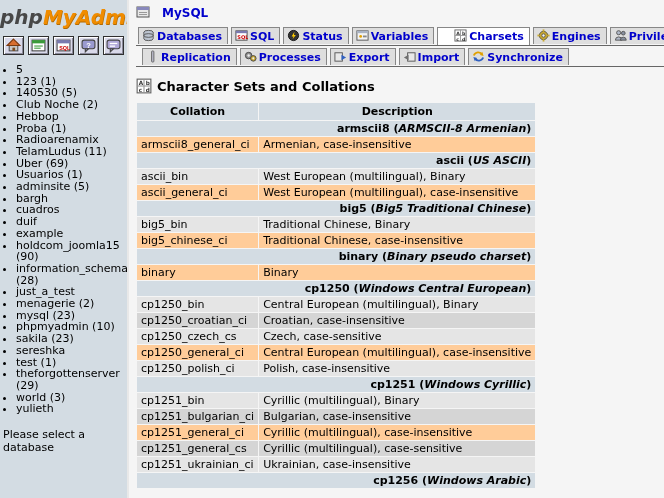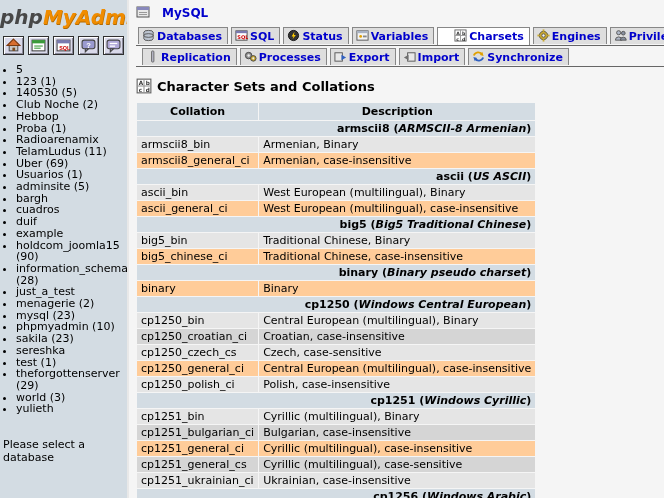--- a/index.html
+++ b/index.html
@@ -20,21 +20,21 @@
   .logo-php { color:#474747; }
   .logo-myadmin { color:#f08c00; text-shadow:0.5px 0.5px 0 #b36a00; }
   .nav-toolbar { display:flex; gap:4px; justify-content:center; margin:7px 0 9px; }
   .tool-btn {
     width:21px; height:19px; background:#d9d9ea; border:1px solid #2f2f2f;
     box-shadow:inset 1px 1px 0 #ffffff, inset -1px -1px 0 #8a8a9a;
     display:flex; align-items:center; justify-content:center; cursor:pointer; padding:0;
   }
   .db-list { margin:2px 0 0; padding:0 2px 0 16px; list-style:disc; line-height:11.7px; }
   .db-list li { cursor:pointer; }
-  .select-note { margin:23px 0 0 3px; }
+  .select-note { margin:13px 0 0 3px; }
 
   
   .main { flex:1; box-sizing:border-box; padding:4px 0 0 7px; height:498px; overflow:hidden; }
   .server-title { display:flex; align-items:center; gap:12px; margin:1px 0 7px; font-weight:bold; font-size:12px; }
   .server-title a { color:#0000cc; text-decoration:none; cursor:pointer; }
 
   .tab-bar { border-bottom:1px solid #666; padding-left:2px; white-space:nowrap; height:18px; }
   .tab-bar.second { margin-top:2px; padding-left:6px; }
   .tab {
     display:inline-block; vertical-align:bottom; box-sizing:border-box;
@@ -225,24 +225,20 @@
       <thead>
         <tr>
           <th>Collation</th>
           <th>Description</th>
         </tr>
       </thead>
       <tbody id="table-body">
           <tr class="group">
             <td colspan="2"><span class="charset-name">armscii8</span> (<span class="charset-desc">ARMSCII-8 Armenian</span>)</td>
           </tr>
-          <tr class="odd">
-            <td>armscii8_bin</td>
-            <td>Armenian, Binary</td>
-          </tr>
           <tr class="marked">
             <td>armscii8_general_ci</td>
             <td>Armenian, case-insensitive</td>
           </tr>
           <tr class="group">
             <td colspan="2"><span class="charset-name">ascii</span> (<span class="charset-desc">US ASCII</span>)</td>
           </tr>
           <tr class="odd">
             <td>ascii_bin</td>
             <td>West European (multilingual), Binary</td>

